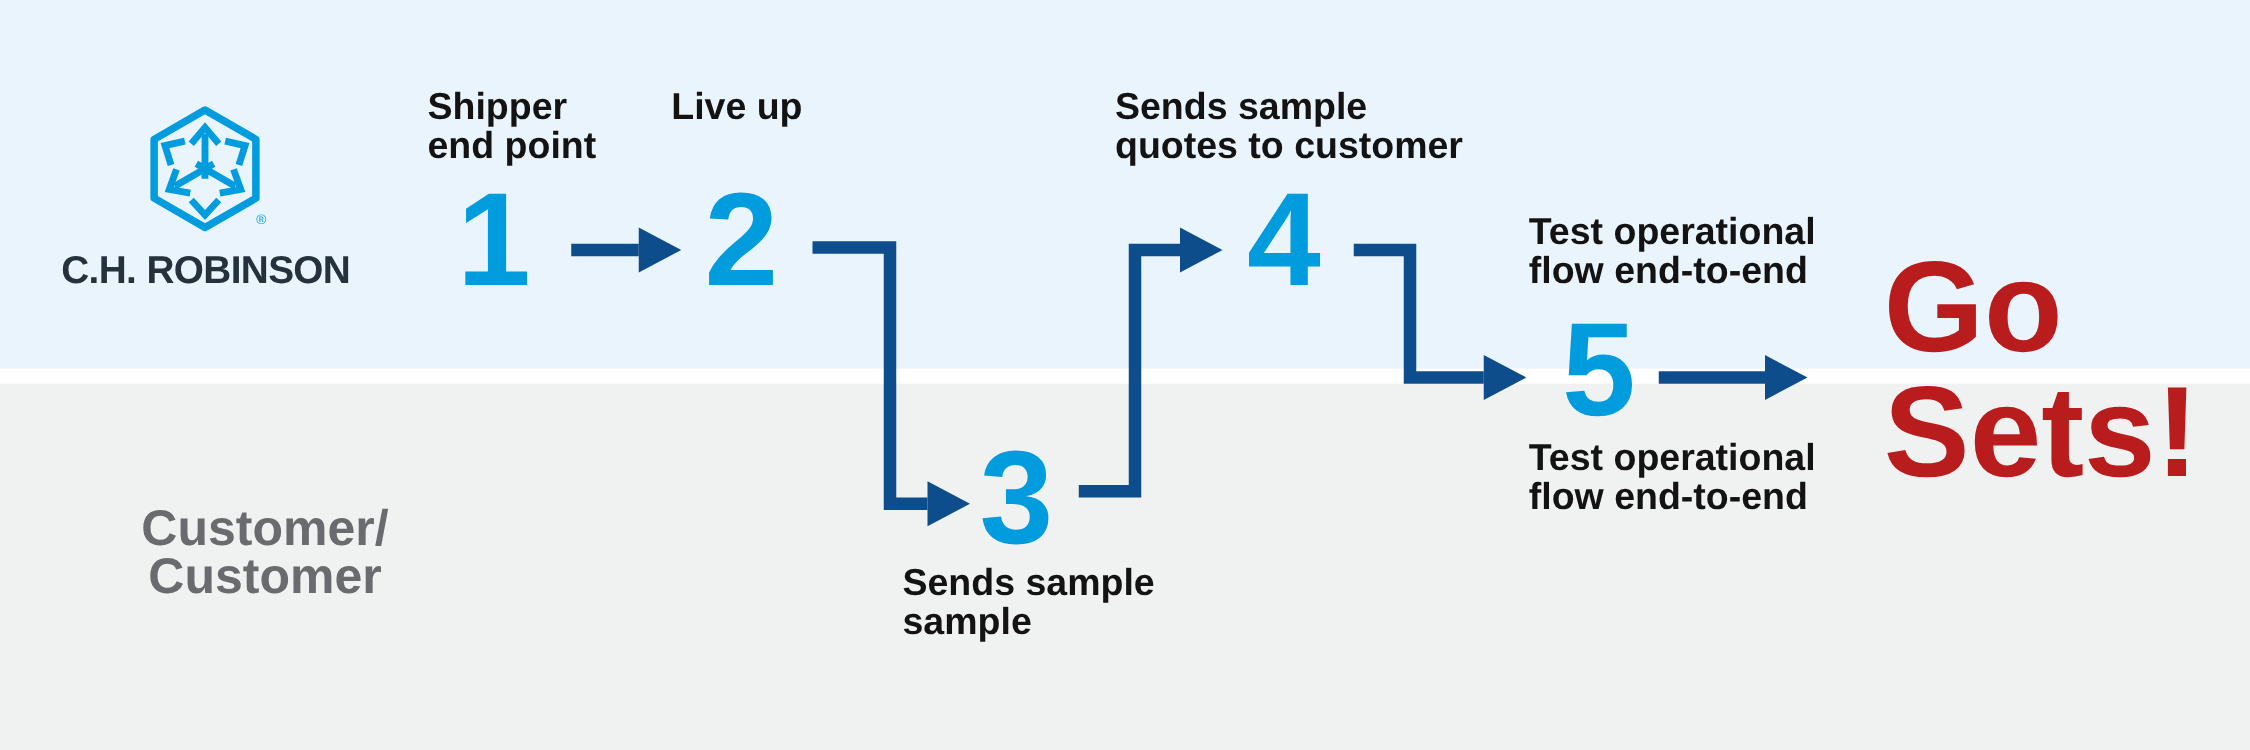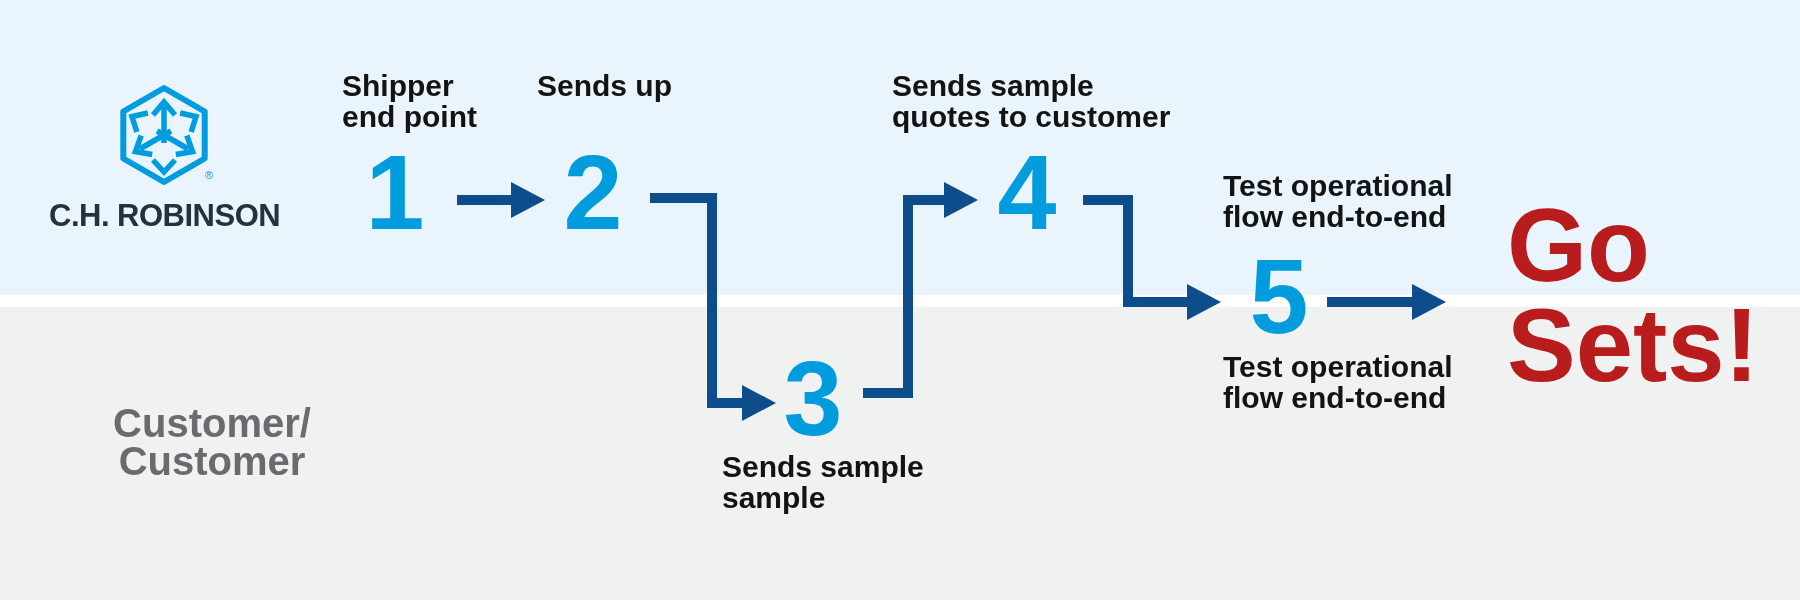--- a/index.html
+++ b/index.html
@@ -118,21 +118,21 @@
   <div class="num num-2">2</div>
   <div class="num num-3">3</div>
   <div class="num num-4">4</div>
   <div class="num num-5">5</div>
 
   <div class="lbl lbl-1">
     <span>Shipper</span>
     <span>end point</span>
   </div>
   <div class="lbl lbl-2">
-    <span>Sends up</span>
+    <span>Live up</span>
   </div>
   <div class="lbl lbl-3">
     <span>Sends sample</span>
     <span>sample</span>
   </div>
   <div class="lbl lbl-4">
     <span>Sends sample</span>
     <span>quotes to customer</span>
   </div>
   <div class="lbl lbl-5t">

